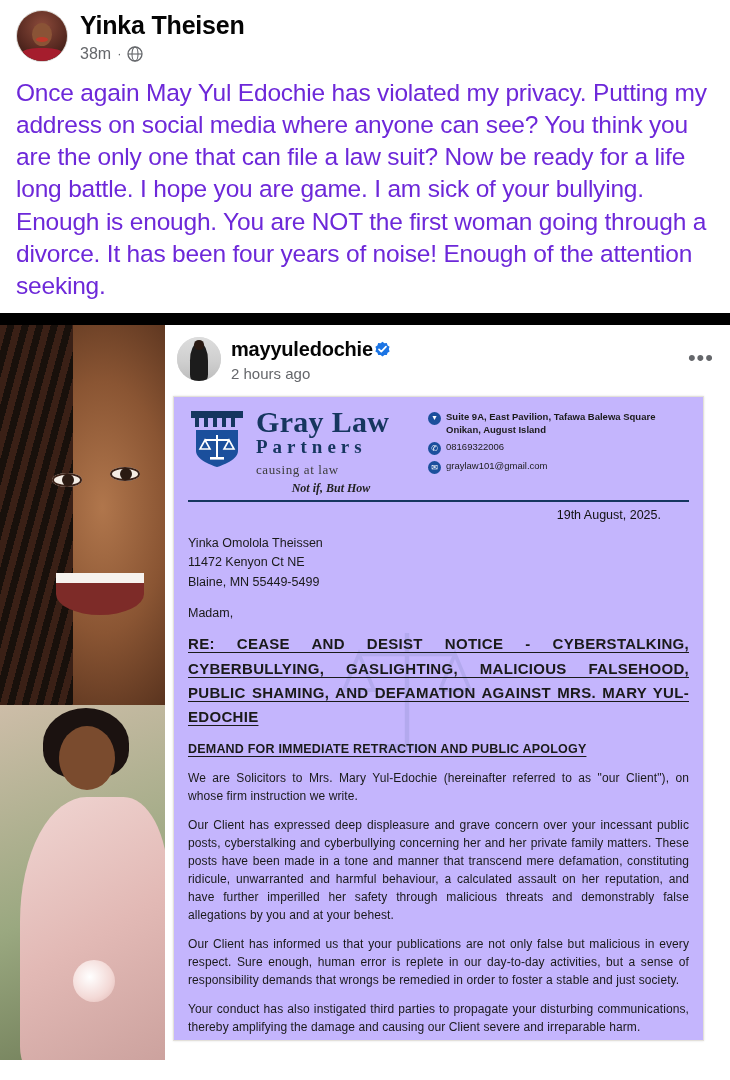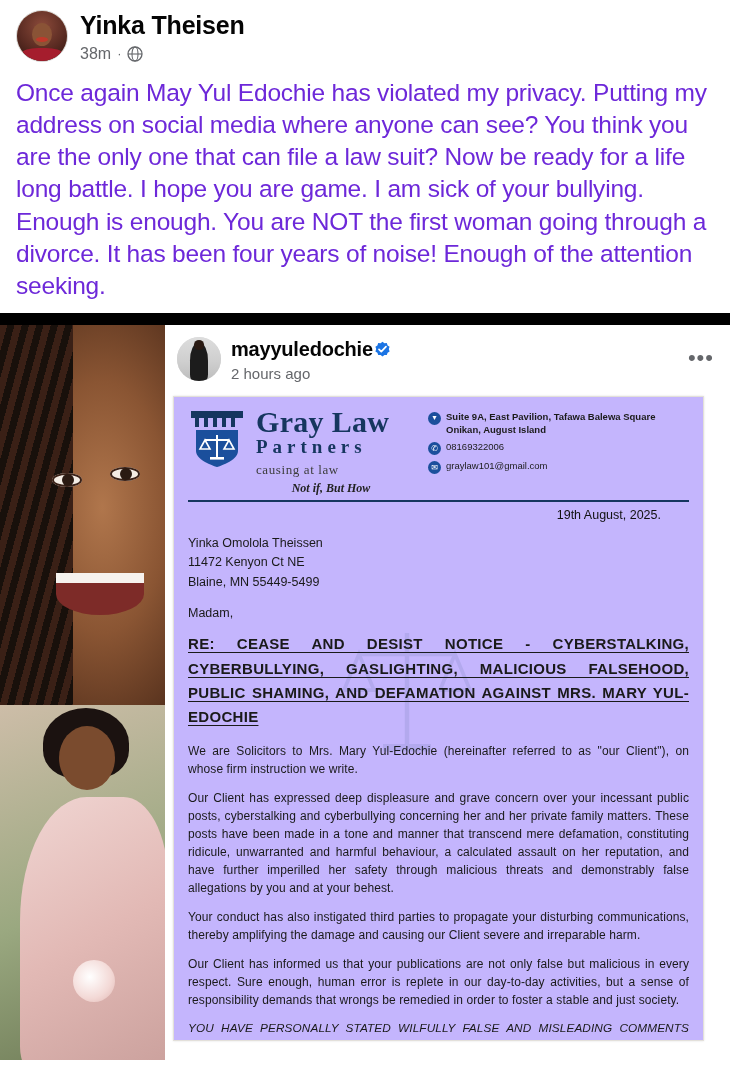--- a/index.html
+++ b/index.html
@@ -514,23 +514,24 @@
         <div class="addr">
           <div>Yinka Omolola Theissen</div>
           <div>11472 Kenyon Ct NE</div>
           <div>Blaine, MN 55449-5499</div>
         </div>
 
         <div class="salutation">Madam,</div>
 
         <div class="re-block">RE:  CEASE  AND  DESIST  NOTICE  -  CYBERSTALKING,  CYBERBULLYING, GASLIGHTING, MALICIOUS FALSEHOOD, PUBLIC SHAMING, AND DEFAMATION AGAINST MRS. MARY YUL-EDOCHIE</div>
 
+        <div class="demand">DEMAND FOR IMMEDIATE RETRACTION AND PUBLIC APOLOGY</div>
 
         <div class="para">We are Solicitors to Mrs. Mary Yul-Edochie (hereinafter referred to as "our Client"), on whose firm instruction we write.</div>
         <div class="para">Our Client has expressed deep displeasure and grave concern over your incessant public posts, cyberstalking and cyberbullying concerning her and her private family matters. These posts have been made in a tone and manner that transcend mere defamation, constituting ridicule, unwarranted and harmful behaviour, a calculated assault on her reputation, and have further imperilled her safety through malicious threats and demonstrably false allegations by you and at your behest.</div>
+        <div class="para">Our Client has informed us that your publications are not only false but malicious in every respect. Sure enough, human error is replete in our day-to-day activities, but a sense of responsibility demands that wrongs be remedied in order to foster a stable and just society.</div>
         <div class="para">Your conduct has also instigated third parties to propagate your disturbing communications, thereby amplifying the damage and causing our Client severe and irreparable harm.</div>
-        <div class="para">Our Client has informed us that your publications are not only false but malicious in every respect. Sure enough, human error is replete in our day-to-day activities, but a sense of responsibility demands that wrongs be remedied in order to foster a stable and just society.</div>
         <div class="para-italic">YOU HAVE PERSONALLY STATED WILFULLY FALSE AND MISLEADING COMMENTS ABOUT OUR CLIENT ON YOUR SOCIAL MEDIA ACCOUNT KNOWN AS @YINKATHEISEN9</div>
 
       </div>
     </div>
   </div>
 </div>
 
 </body></html>

